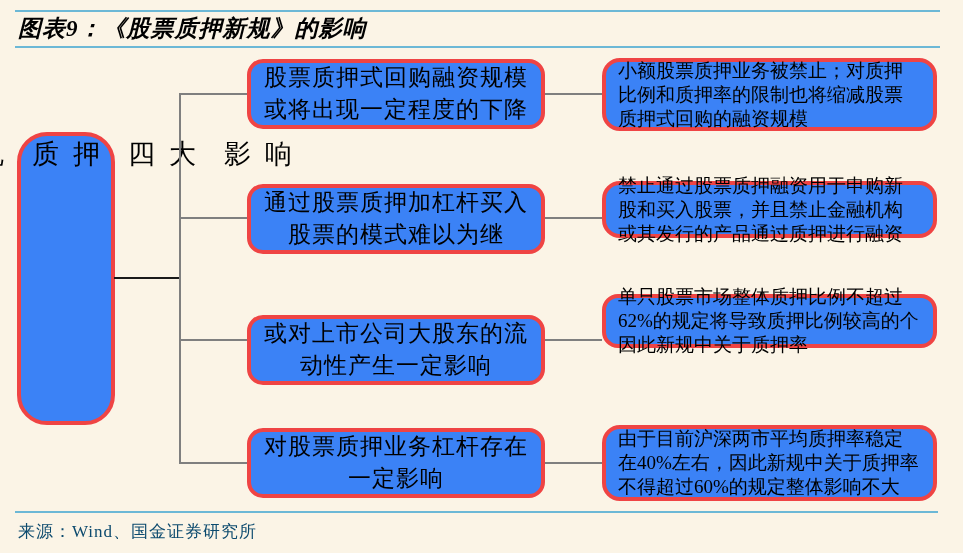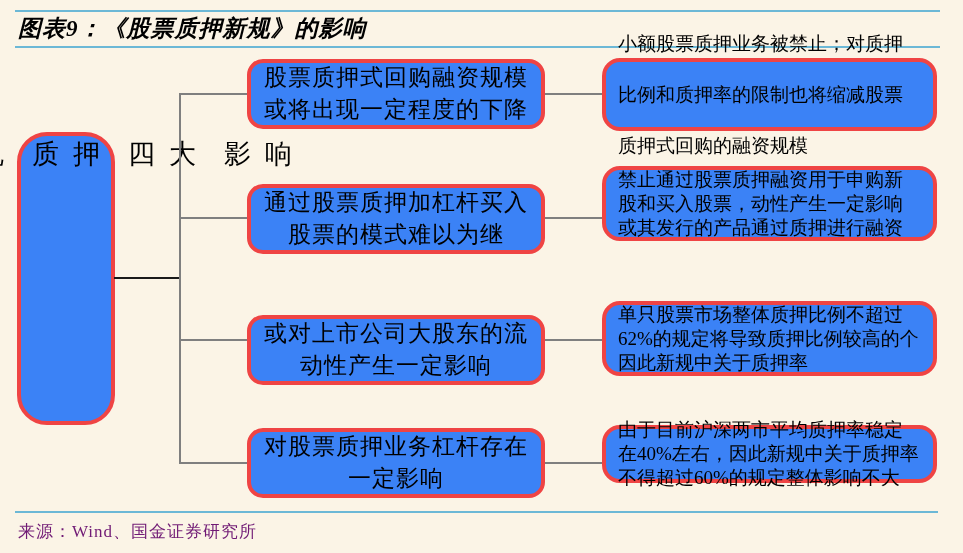--- a/index.html
+++ b/index.html
@@ -75,42 +75,42 @@
     flex-direction: column;
     justify-content: center;
     padding: 2px 10px 2px 12px;
   }
   .detail-line {
     font-size: 19px;
     line-height: 24px;
     text-align: left;
     white-space: nowrap;
   }
-  .mid-1 { top: 59px; }  .right-1 { top: 58px;  height: 73px; gap: 27px; }
-  .mid-2 { top: 184px; align-items: center; } .right-2 { top: 166px; height: 75px; }
-  .mid-3 { top: 315px; } .right-3 { top: 301px; height: 75px; }
-  .mid-4 { top: 428px; border-radius: 16px; } .right-4 { top: 425px; height: 58px; }
+  .mid-1 { top: 59px; }  .right-1 { top: 58px;  height: 73px; }
+  .mid-2 { top: 184px; align-items: center; } .right-2 { top: 181px; height: 57px; }
+  .mid-3 { top: 315px; } .right-3 { top: 294px; height: 54px; border-radius: 16px; }
+  .mid-4 { top: 428px; border-radius: 16px; } .right-4 { top: 425px; height: 76px; }
   .connector {
     position: absolute;
     background: #7F7F7F;
   }
   .conn-root  { left: 114px; top: 277px; width: 66px; height: 2px; background: #1A1A1A; }
   .conn-spine { left: 179px; top: 93px;  width: 2px;  height: 371px; }
   .conn-branch { height: 2px; left: 181px; width: 66px; }
   .conn-link   { height: 2px; left: 545px; width: 57px; }
   .conn-r1 { top: 93px; }
   .conn-r2 { top: 217px; }
   .conn-r3 { top: 339px; }
   .conn-r4 { top: 462px; }
   .source {
     position: absolute;
     left: 18px; top: 520px;
     font-size: 17px;
     letter-spacing: 1px;
-    color: #701a75;
+    color: #0c4a6e;
     white-space: nowrap;
   }
 </style>
 </head>
 <body>
 
 <div class="page">
 
   <div class="rule rule-top"></div>
 
@@ -146,21 +146,21 @@
     <div class="detail-line">比例和质押率的限制也将缩减股票</div>
     <div class="detail-line">质押式回购的融资规模</div>
   </div>
 
   <div class="box mid-box mid-2">
     <div class="mid-line">通过股票质押加杠杆买入</div>
     <div class="mid-line">股票的模式难以为继</div>
   </div>
   <div class="box right-box right-2">
     <div class="detail-line">禁止通过股票质押融资用于申购新</div>
-    <div class="detail-line">股和买入股票，动性产生一定影响</div>
+    <div class="detail-line">股和买入股票，并且禁止金融机构</div>
     <div class="detail-line">或其发行的产品通过质押进行融资</div>
   </div>
 
   <div class="box mid-box mid-3">
     <div class="mid-line">或对上市公司大股东的流</div>
     <div class="mid-line">动性产生一定影响</div>
   </div>
   <div class="box right-box right-3">
     <div class="detail-line">单只股票市场整体质押比例不超过</div>
     <div class="detail-line">62%的规定将导致质押比例较高的个</div>

